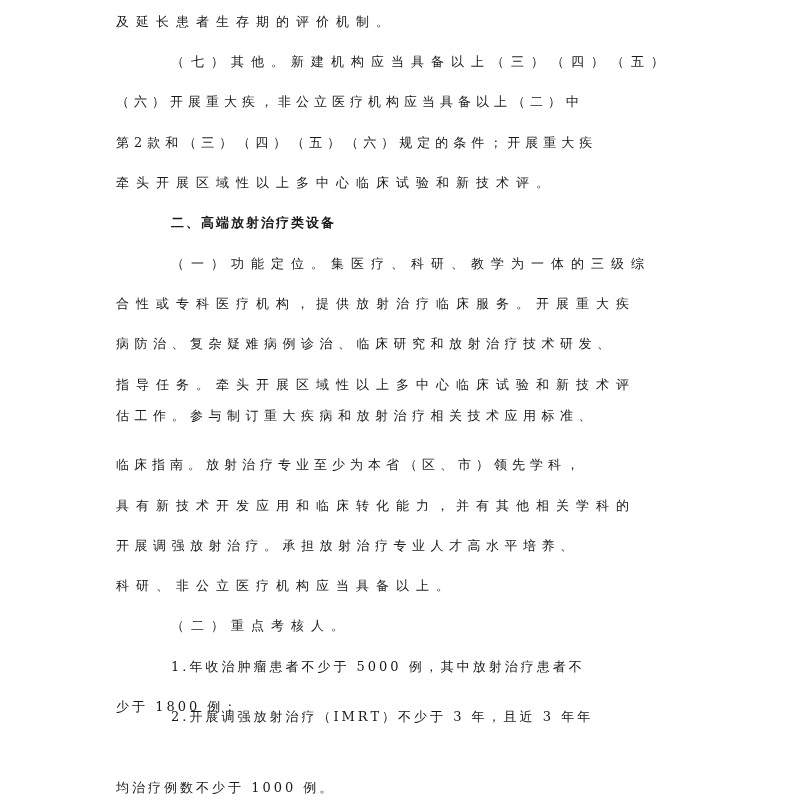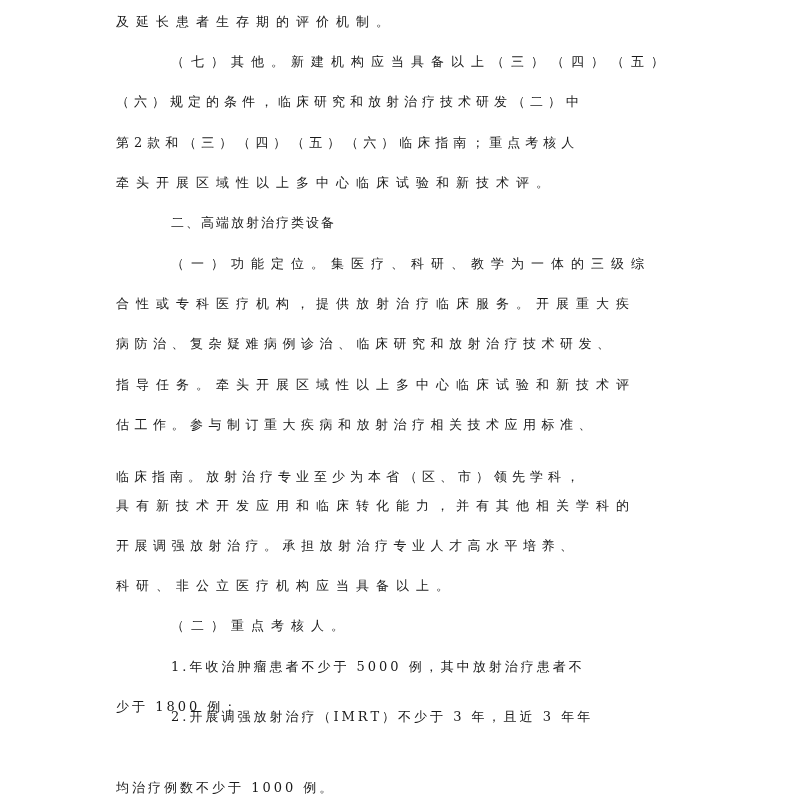--- a/index.html
+++ b/index.html
@@ -7,39 +7,39 @@
   .page {
     position: absolute; left: 116px; top: 0; width: 560px;
     font-family: "DejaVu Serif", "Liberation Serif", serif;
     color: #1a1a1a;
   }
   .line {
     position: absolute; left: 0; height: 40px; line-height: 40px;
     font-size: 13px; white-space: nowrap; letter-spacing: 7px;
   }
   .indent { left: 55px; }
-  .heading { font-family: "DejaVu Sans", "Liberation Sans", sans-serif; font-weight: normal; letter-spacing: 2px; }
+  .heading { font-family: "DejaVu Sans", "Liberation Sans", sans-serif; font-weight: bold; letter-spacing: 2px; }
   .num { letter-spacing: 3px; text-align: right; }
 </style>
 </head>
 <body>
 
 <div class="page">
   <div class="line" style="top:2px">及延长患者生存期的评价机制。</div>
   <div class="line indent" style="top:42px">（七）其他。新建机构应当具备以上（三）（四）（五）</div>
-  <div class="line" style="top:82px;letter-spacing:5px">（六）规定的条件，临床研究和放射治疗技术研发（二）中</div>
-  <div class="line" style="top:123px;letter-spacing:5px">第2款和（三）（四）（五）（六）临床指南；重点考核人</div>
+  <div class="line" style="top:82px;letter-spacing:5px">（六）开展重大疾，非公立医疗机构应当具备以上（二）中</div>
+  <div class="line" style="top:123px;letter-spacing:5px">第2款和（三）（四）（五）（六）规定的条件；开展重大疾</div>
   <div class="line" style="top:163px">牵头开展区域性以上多中心临床试验和新技术评。</div>
   <div class="line indent heading" style="top:203px">二、高端放射治疗类设备</div>
   <div class="line indent" style="top:244px">（一）功能定位。集医疗、科研、教学为一体的三级综</div>
   <div class="line" style="top:284px">合性或专科医疗机构，提供放射治疗临床服务。开展重大疾</div>
   <div class="line" style="top:324px;letter-spacing:5.5px">病防治、复杂疑难病例诊治、临床研究和放射治疗技术研发、</div>
   <div class="line" style="top:365px">指导任务。牵头开展区域性以上多中心临床试验和新技术评</div>
-  <div class="line" style="top:405px;letter-spacing:5.5px">估工作。参与制订重大疾病和放射治疗相关技术应用标准、</div>
-  <div class="line" style="top:457px;letter-spacing:5px">临床指南。放射治疗专业至少为本省（区、市）领先学科，</div>
+  <div class="line" style="top:396px;letter-spacing:5.5px">估工作。参与制订重大疾病和放射治疗相关技术应用标准、</div>
+  <div class="line" style="top:445px;letter-spacing:5px">临床指南。放射治疗专业至少为本省（区、市）领先学科，</div>
   <div class="line" style="top:486px">具有新技术开发应用和临床转化能力，并有其他相关学科的</div>
   <div class="line" style="top:526px;letter-spacing:5.5px">开展调强放射治疗。承担放射治疗专业人才高水平培养、</div>
   <div class="line" style="top:566px">科研、非公立医疗机构应当具备以上。</div>
   <div class="line indent" style="top:606px">（二）重点考核人。</div>
   <div class="line indent num" style="top:647px">1.年收治肿瘤患者不少于 5000 例，其中放射治疗患者不</div>
   <div class="line num" style="top:687px">少于 1800 例；</div>
   <div class="line indent num" style="top:697px">2.开展调强放射治疗（IMRT）不少于 3 年，且近 3 年年</div>
   <div class="line num" style="top:768px">均治疗例数不少于 1000 例。</div>
 </div>
 

